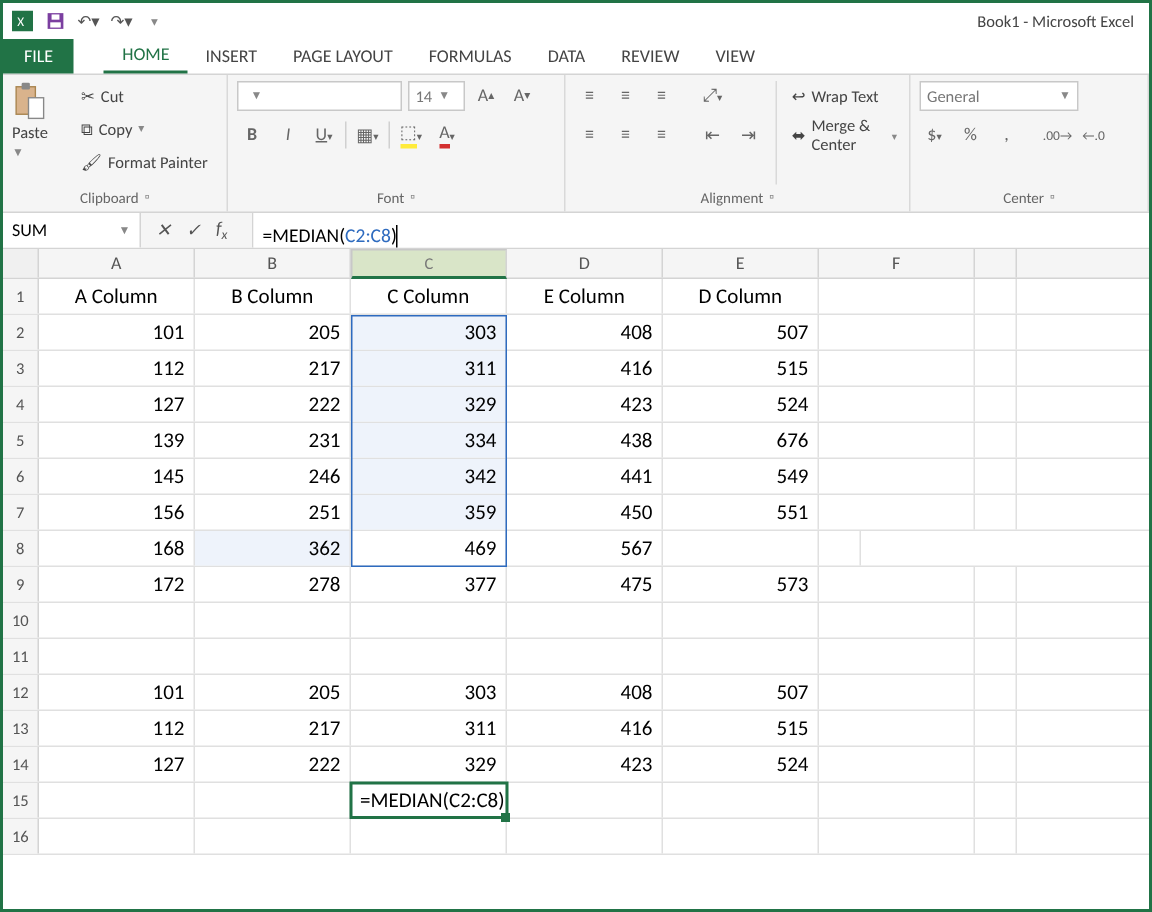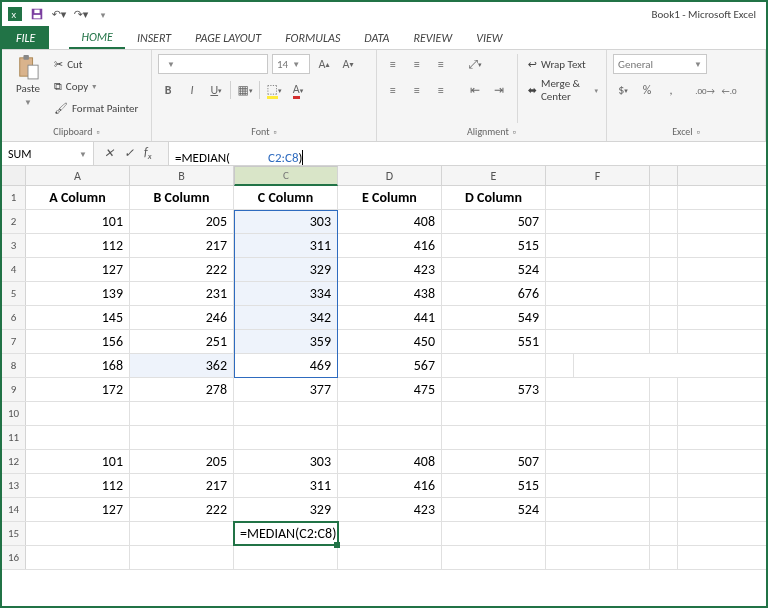--- a/index.html
+++ b/index.html
@@ -5,59 +5,59 @@
   * { box-sizing: border-box; margin: 0; padding: 0; font-family: "Segoe UI", Calibri, sans-serif; }
   html, body { width: 768px; height: 608px; overflow: hidden; background: #fff; }
   .frame { width: 768px; height: 608px; border: 2px solid #217346; display: flex; flex-direction: column; background: #fff; }
   
   .titlebar { height: 24px; background: #fff; display: flex; align-items: center; font-size: 11px; color: #666; }
   .qat { display: flex; align-items: center; gap: 8px; padding-left: 6px; }
   .qat .ic { width: 14px; height: 14px; display: inline-flex; align-items: center; justify-content: center; }
   .titlebar .title { margin-left: auto; padding-right: 10px; color: #444; }
   
   .tabs { height: 24px; display: flex; align-items: stretch; border-bottom: 1px solid #d4d4d4; padding-left: 0; background: #fff; font-size: 12px; }
-  .tab { padding: 0 12px; display: flex; align-items: center; color: #444; cursor: pointer; font-style: italic; }
+  .tab { padding: 0 12px; display: flex; align-items: center; color: #444; cursor: pointer; }
   .tab.file { background: #217346; color: #fff; padding: 0 14px; }
   .tab.active { color: #217346; border-bottom: 2px solid #217346; font-weight: 400; margin-left: 20px; }
   
   .ribbon { height: 92px; background: #f5f5f5; border-bottom: 1px solid #d4d4d4; display: flex; }
   .group { border-right: 1px solid #d9d9d9; display: flex; flex-direction: column; }
   .group .body { flex: 1; display: flex; align-items: flex-start; padding: 4px 6px 0 6px; gap: 4px; }
   .group .label { height: 18px; font-size: 10px; color: #666; text-align: center; display:flex; align-items:center; justify-content:center; gap:4px; padding: 0 6px 2px; }
   .group .label .launcher { font-size: 9px; color:#888; }
-  .pastebtn { width: 40px; display:flex; flex-direction:column; align-items:center; font-size:11px; color:#444; gap:2px;}
+  .pastebtn { width: 40px; display:flex; flex-direction:column; font-size:11px; color:#444; gap:2px;}
   .pastebtn svg { width:22px; height:26px; }
   .minibtn { display:flex; align-items:center; gap:4px; font-size:11px; color:#444; height:20px; padding:0 2px;}
   .col { display:flex; flex-direction:column; gap:2px; }
   .row { display:flex; align-items:center; gap:4px; }
   .sel { border:1px solid #c8c8c8; background:#fff; height:20px; display:flex; align-items:center; padding:0 4px; font-size:11px; color:#777; gap:4px;}
   .sel .arrow { font-size:8px; color:#888; }
   .iconbtn { width:20px; height:20px; border:1px solid transparent; display:flex; align-items:center; justify-content:center; font-size:12px; color:#666; }
   
   .fbar { height: 24px; border-bottom: 1px solid #d4d4d4; display:flex; align-items:stretch; font-size:12px; }
   .namebox { width: 92px; border-right:1px solid #d4d4d4; display:flex; align-items:center; padding:0 6px; gap:4px; background:#fff;}
   .namebox .arrow { font-size:8px; color:#888; margin-left:auto; }
   .fbar .mid { display:flex; align-items:center; gap:6px; padding:0 10px; border-right:1px solid #d4d4d4; background:#f5f5f5;}
   .fbar .mid .fic { width:14px; font-style:italic; color:#555; font-family: "Times New Roman", serif; }
   .fbar .formula { flex:1; display:flex; align-items:flex-end; padding:0 6px; background:#fff; font-family: Calibri, sans-serif; font-size:13px;}
-  .fbar .formula .ref { color:#2e6bbf;margin-left:38px; }
+  .fbar .formula .ref { color:#2e6bbf; }
   .cursor { display:inline-block; width:1px; height:15px; background:#000; vertical-align:middle; margin-left:-1px;}
   
   .gridwrap { flex:1; overflow:hidden; display:flex; flex-direction:column; }
   .colhdr { display:flex; height:20px; border-bottom:1px solid #d4d4d4; background:#f5f5f5; font-size:12px; color:#555;}
   .corner { width:24px; border-right:1px solid #d4d4d4; background:#f0f0f0;}
   .ch { width:104px; border-right:1px solid #d4d4d4; display:flex; align-items:center; justify-content:center; }
   .ch.narrow { width:28px; }
   .ch.sel { background:#d9e5c8; border-bottom:2px solid #217346; margin-bottom:-1px; }
   .rows { flex:1; overflow:hidden; }
   .r { display:flex; height:24px; border-bottom:1px solid #e0e0e0; font-size:14px; font-family: Calibri, sans-serif; }
   .rh { width:24px; border-right:1px solid #d4d4d4; background:#f5f5f5; font-size:11px; color:#555; display:flex; align-items:center; justify-content:center; }
   .c { width:104px; border-right:1px solid #e0e0e0; display:flex; align-items:center; justify-content:flex-end; padding:0 6px; position:relative;}
   .c.narrow { width:28px; padding:0;}
-  .c.header { font-weight:bold; justify-content:center;text-align:center; }
+  .c.header { font-weight:normal; justify-content:center;text-align:center; }
   .c.rangesel { background:#eef3fb; }
   .activecell { outline:2px solid #217346; outline-offset:-1px; background:#fff; justify-content:flex-start; font-family: Calibri, sans-serif; z-index:2;}
   .activecell::after { content:""; position:absolute; right:-3px; bottom:-3px; width:6px; height:6px; background:#217346; }
   .gridarea { position:relative; }
   .marquee { position:absolute; border:1px solid #2e6bbf; pointer-events:none; z-index:1;}
 </style>
 </head>
 <body>
 <div class="frame">
 
@@ -206,39 +206,39 @@
       </div>
     </div>
     <div class="label">
           <span>Alignment</span>
           <span class="launcher">▫</span>
         </div>
   </div>
 
   <div class="group" style="flex:1">
     <div class="body col" style="gap:6px;width:100%">
-      <div class="sel" style="width:94px">
+      <div class="sel" style="width:106px">
             <span>General</span>
             <span class="arrow" style="margin-left:auto">▼</span>
           </div>
       <div class="row">
         <div class="iconbtn">$<span style="font-size:7px">▾</span></div>
         <div class="iconbtn">%</div>
         <div class="iconbtn">,</div>
         <div style="width:6px"></div>
         <div class="iconbtn">
               <span style="font-size:9px">.00→</span>
             </div>
         <div class="iconbtn">
               <span style="font-size:9px">←.0</span>
             </div>
       </div>
     </div>
     <div class="label">
-          <span>Excel</span>
+          <span>Center</span>
           <span class="launcher">▫</span>
         </div>
   </div>
 </div>
 
 <div class="fbar">
   <div class="namebox">
     <span>SUM</span>
     <span class="arrow">▼</span>
   </div>

